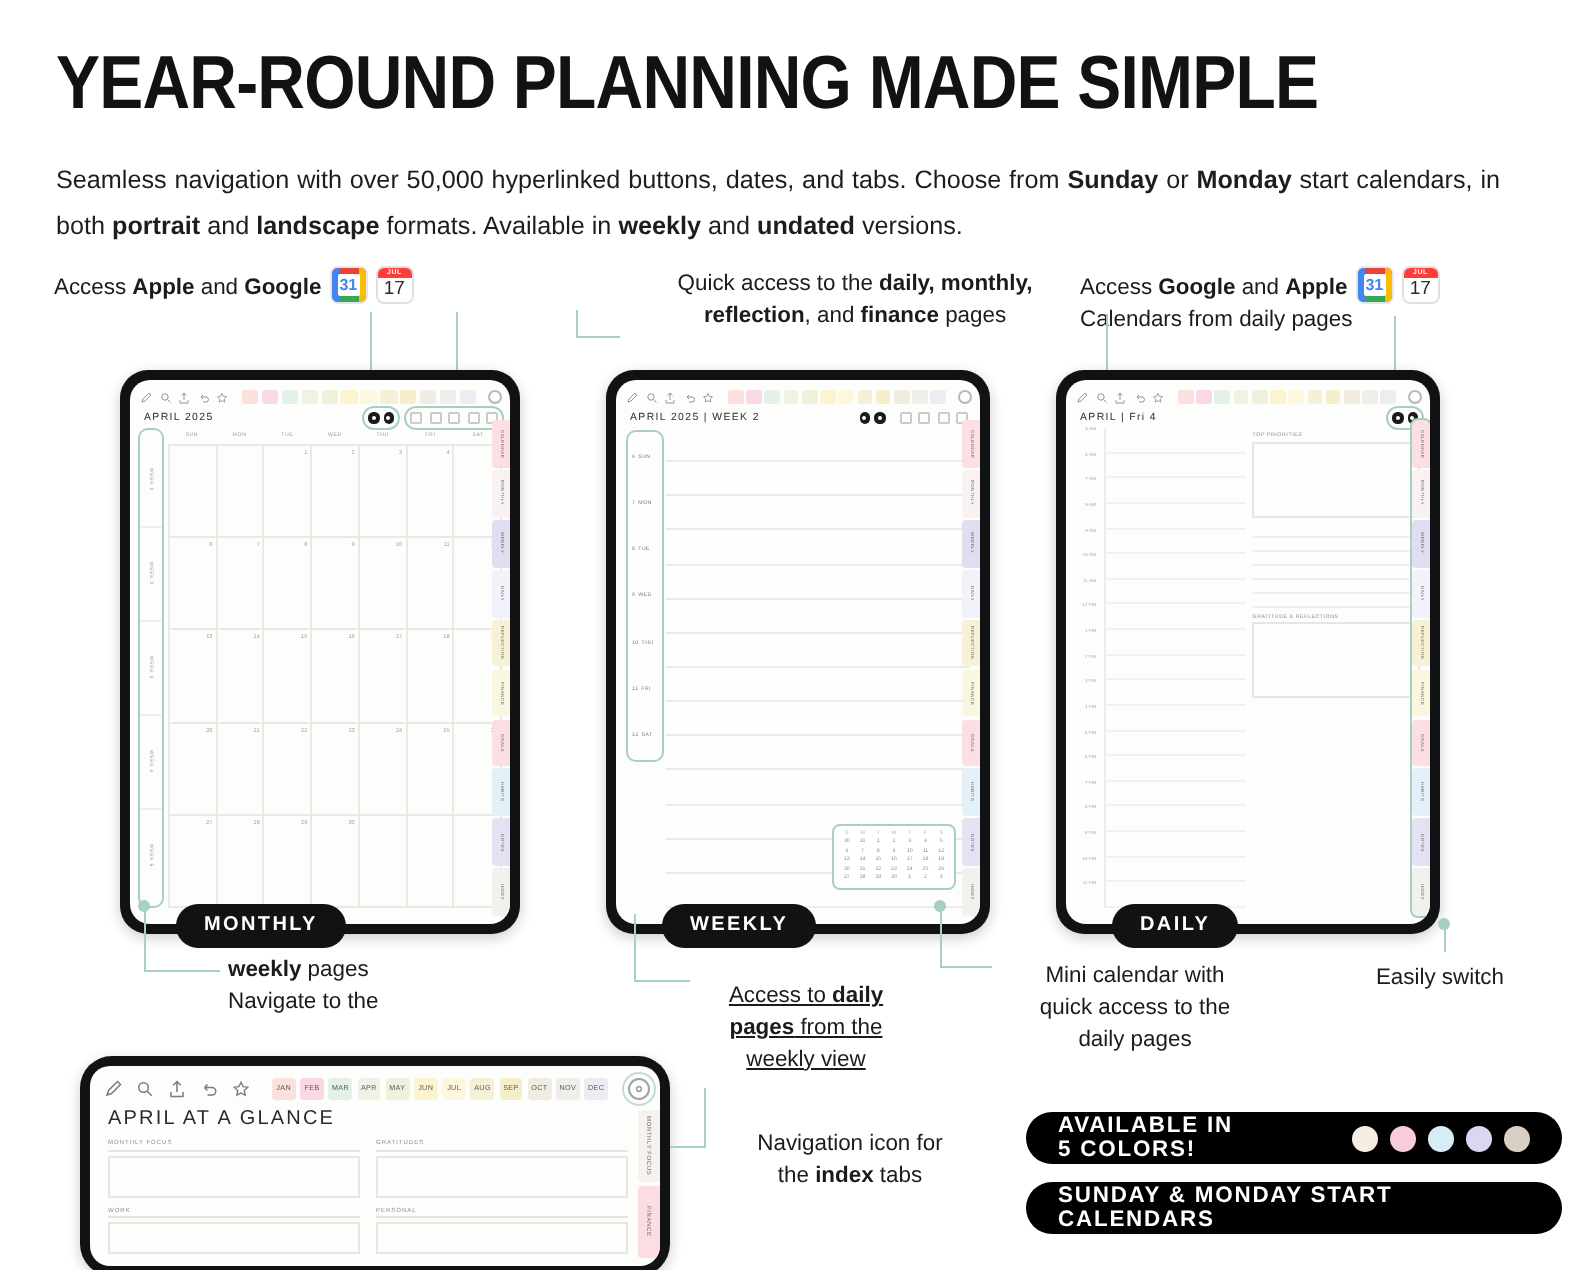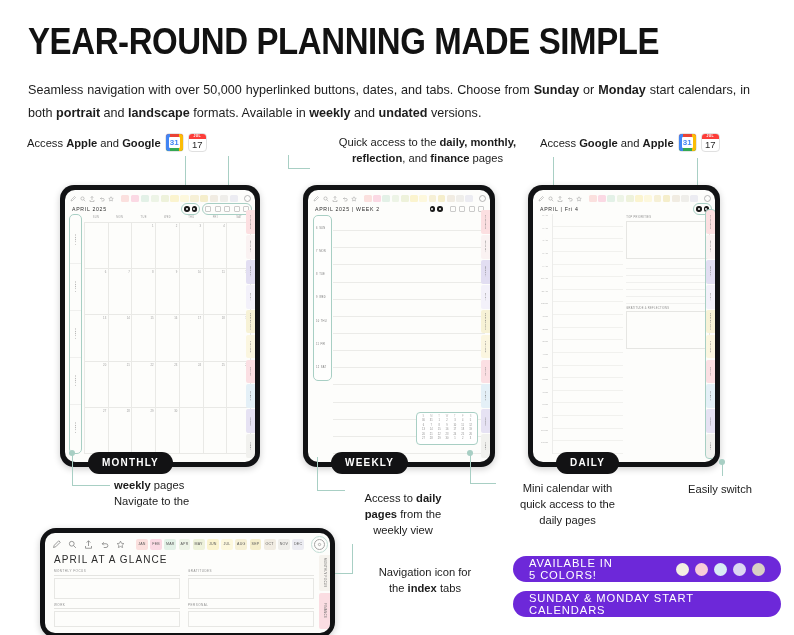--- a/index.html
+++ b/index.html
@@ -292,25 +292,25 @@
     position: absolute;
     background: #121214; color: #fff;
     border-radius: 999px;
     font-size: 10px; font-weight: 700; letter-spacing: 1.2px;
     padding: 5px 14px 6px 14px;
   }
 
   
   .banner {
     position: absolute;
-    background: #6d28d9; color: #fff;
+    background: #000000; color: #fff;
     border-radius: 999px;
     display: flex; align-items: center;
     padding: 0 16px;
-    font-size: 11.2px; font-weight: 400; letter-spacing: .9px; gap: 47px;
+    font-size: 11.2px; font-weight: 700; letter-spacing: .9px; gap: 47px;
   }
   .swatches { display: flex; gap: 6px; margin-left: 12px; }
   .swatches i {
     width: 13px; height: 13px; border-radius: 50%; display: block;
   }
 </style>
 </head>
 <body>
 
 <div class="header">
@@ -340,20 +340,21 @@
 <div class="callout" style="left:540px; top:133px; width:230px;">
   <span>Access </span><b>Google</b><span> and </span><b>Apple</b><span class="inline-icons">
     <span class="gcal-icon">
         <span>31</span>
       </span>
     <span class="acal-icon">
         <span class="top">JUL</span>
         <span class="day">17</span>
       </span>
   </span>
+  <div>Calendars from daily pages</div>
 </div>
 
 <div class="conn v" style="left:185px; top:156px; height:34px;"></div>
 <div class="conn v" style="left:288px; top:155px; height:14px;"></div>
 <div class="conn h" style="left:288px; top:168px; width:22px;"></div>
 <div class="conn v" style="left:228px; top:156px; height:36px;"></div>
 <div class="conn v" style="left:553px; top:157px; height:38px;"></div>
 <div class="conn v" style="left:697px; top:158px; height:32px;"></div>
 
 <div class="tablet" style="left:60px; top:185px; width:200px; height:282px;">
@@ -793,21 +794,21 @@
 <div class="conn v" style="left:72px; top:455px; height:30px;"></div>
 <div class="conn h" style="left:72px; top:485px; width:38px;"></div>
 <div class="dot" style="left:69px; top:450px;"></div>
 <div class="callout" style="left:114px; top:478px; width:150px;">
   <div><b>weekly</b><span> pages</span></div>
   <div>Navigate to the</div>
 </div>
 
 <div class="conn v" style="left:317px; top:457px; height:33px;"></div>
 <div class="conn h" style="left:317px; top:490px; width:28px;"></div>
-<div class="callout center" style="left:348px; top:491px; width:110px;">
+<div class="callout center" style="left:348px; top:491px; width:110px;text-decoration:underline;">
   <div><span>Access to </span><b>daily</b></div>
   <div><b>pages</b><span> from the</span></div>
   <div>weekly view</div>
 </div>
 
 <div class="conn v" style="left:470px; top:455px; height:28px;"></div>
 <div class="conn h" style="left:470px; top:483px; width:26px;"></div>
 <div class="dot" style="left:467px; top:450px;"></div>
 <div class="callout center" style="left:500px; top:481px; width:135px;">
   <div>Mini calendar with</div>

